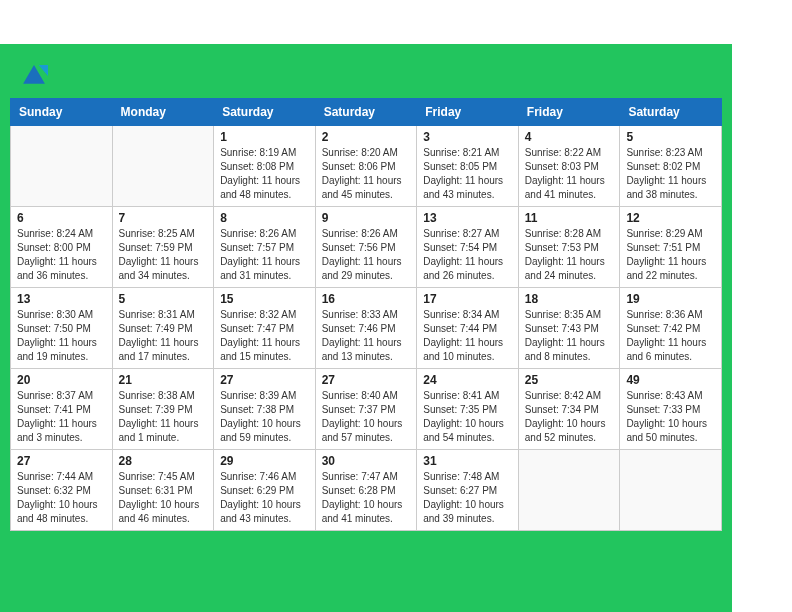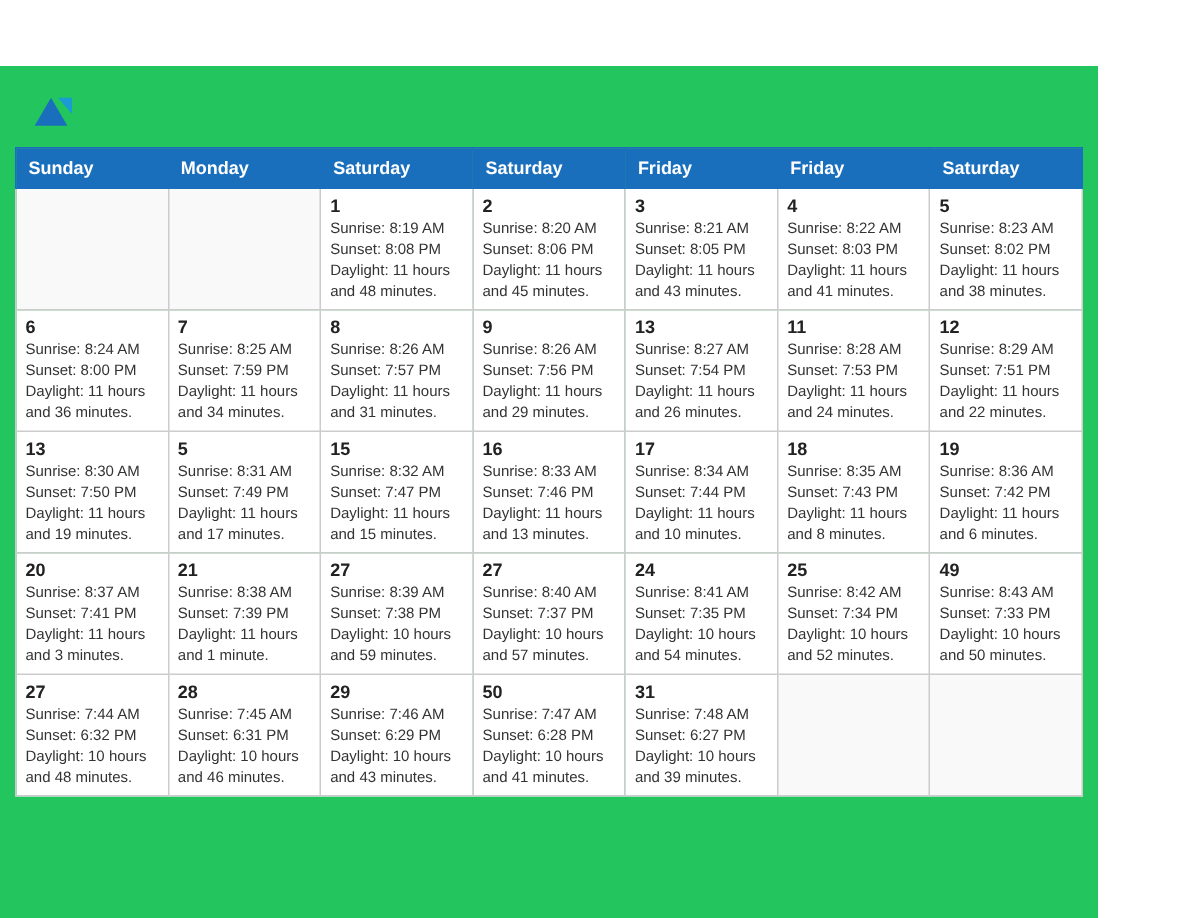--- a/index.html
+++ b/index.html
@@ -257,21 +257,21 @@
             </td>
             <td>
               <span class="day-number">28</span>
               <div class="day-info">Sunrise: 7:45 AM<br>Sunset: 6:31 PM<br>Daylight: 10 hours and 46 minutes.</div>
             </td>
             <td>
               <span class="day-number">29</span>
               <div class="day-info">Sunrise: 7:46 AM<br>Sunset: 6:29 PM<br>Daylight: 10 hours and 43 minutes.</div>
             </td>
             <td>
-              <span class="day-number">50</span>
+              <span class="day-number">30</span>
               <div class="day-info">Sunrise: 7:47 AM<br>Sunset: 6:28 PM<br>Daylight: 10 hours and 41 minutes.</div>
             </td>
             <td>
               <span class="day-number">31</span>
               <div class="day-info">Sunrise: 7:48 AM<br>Sunset: 6:27 PM<br>Daylight: 10 hours and 39 minutes.</div>
             </td>
             <td class="empty"></td>
             <td class="empty"></td>
           </tr>
         </tbody>

